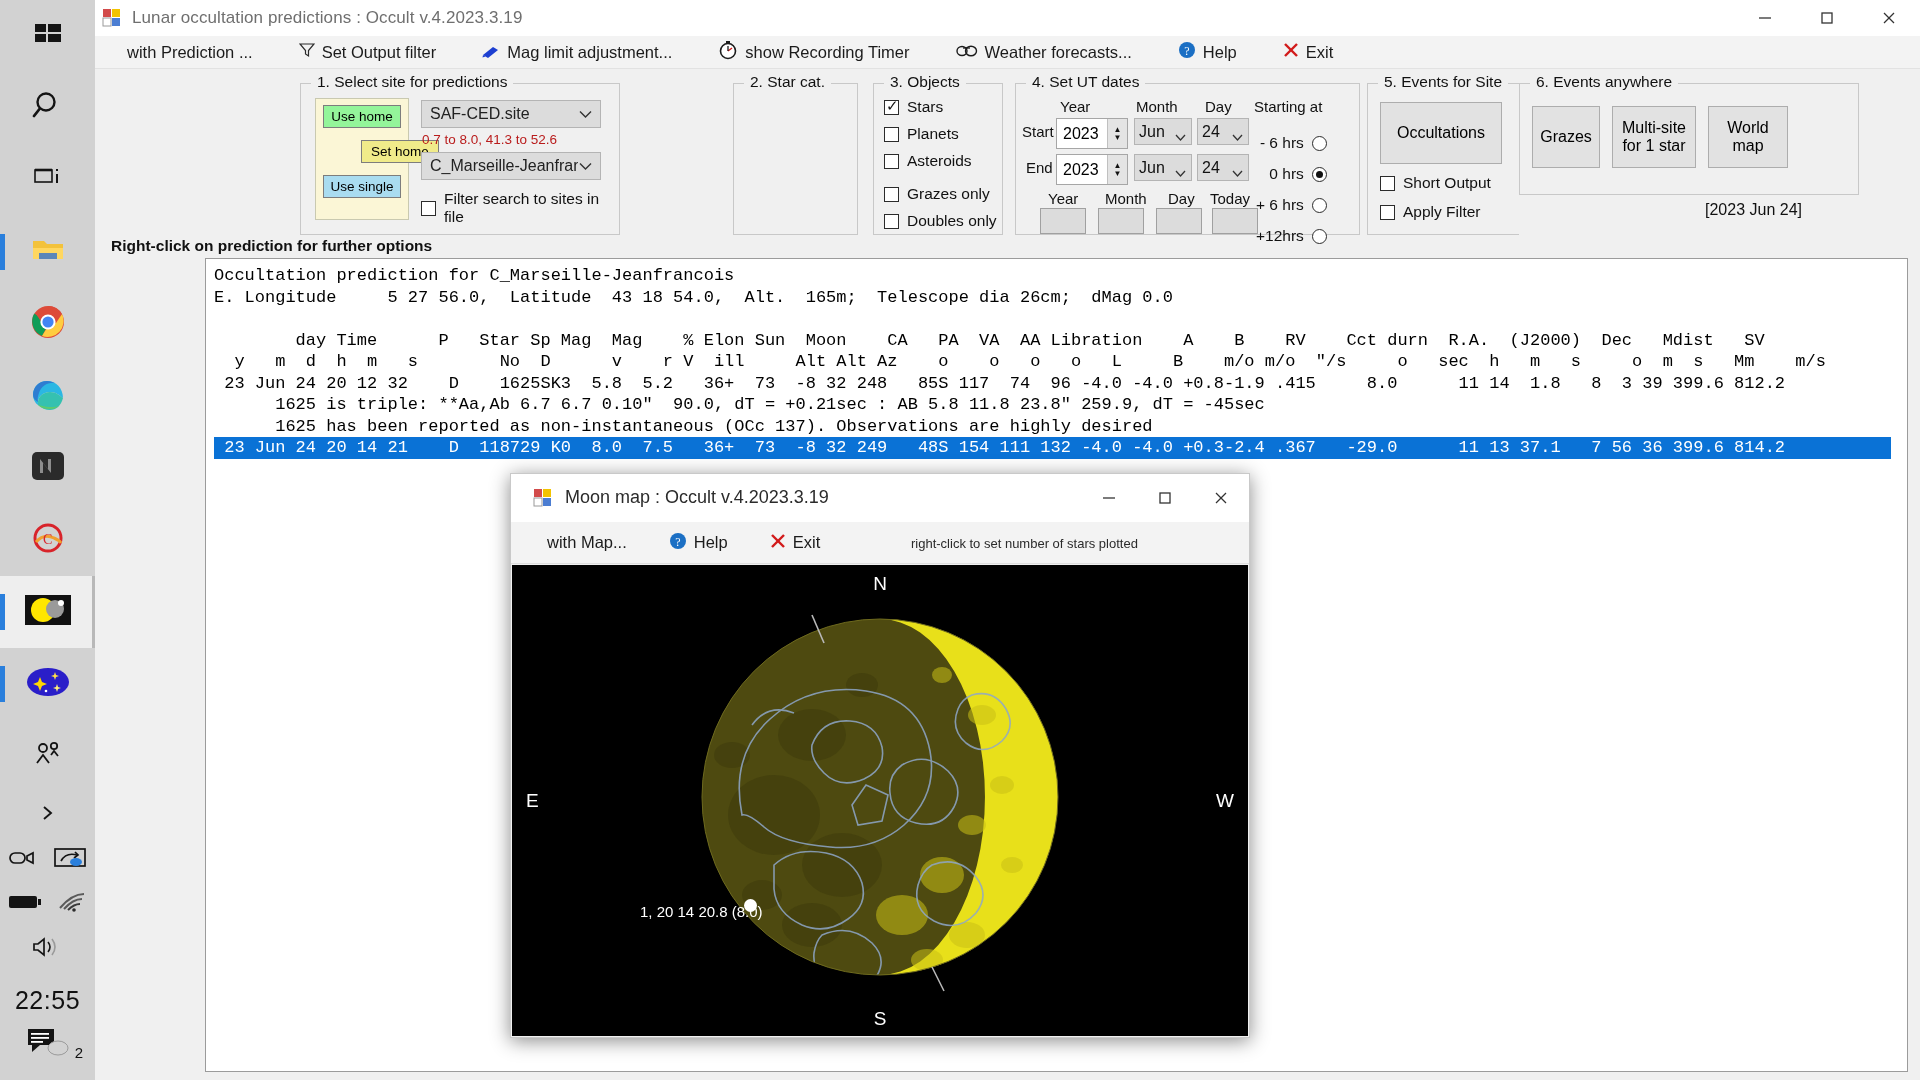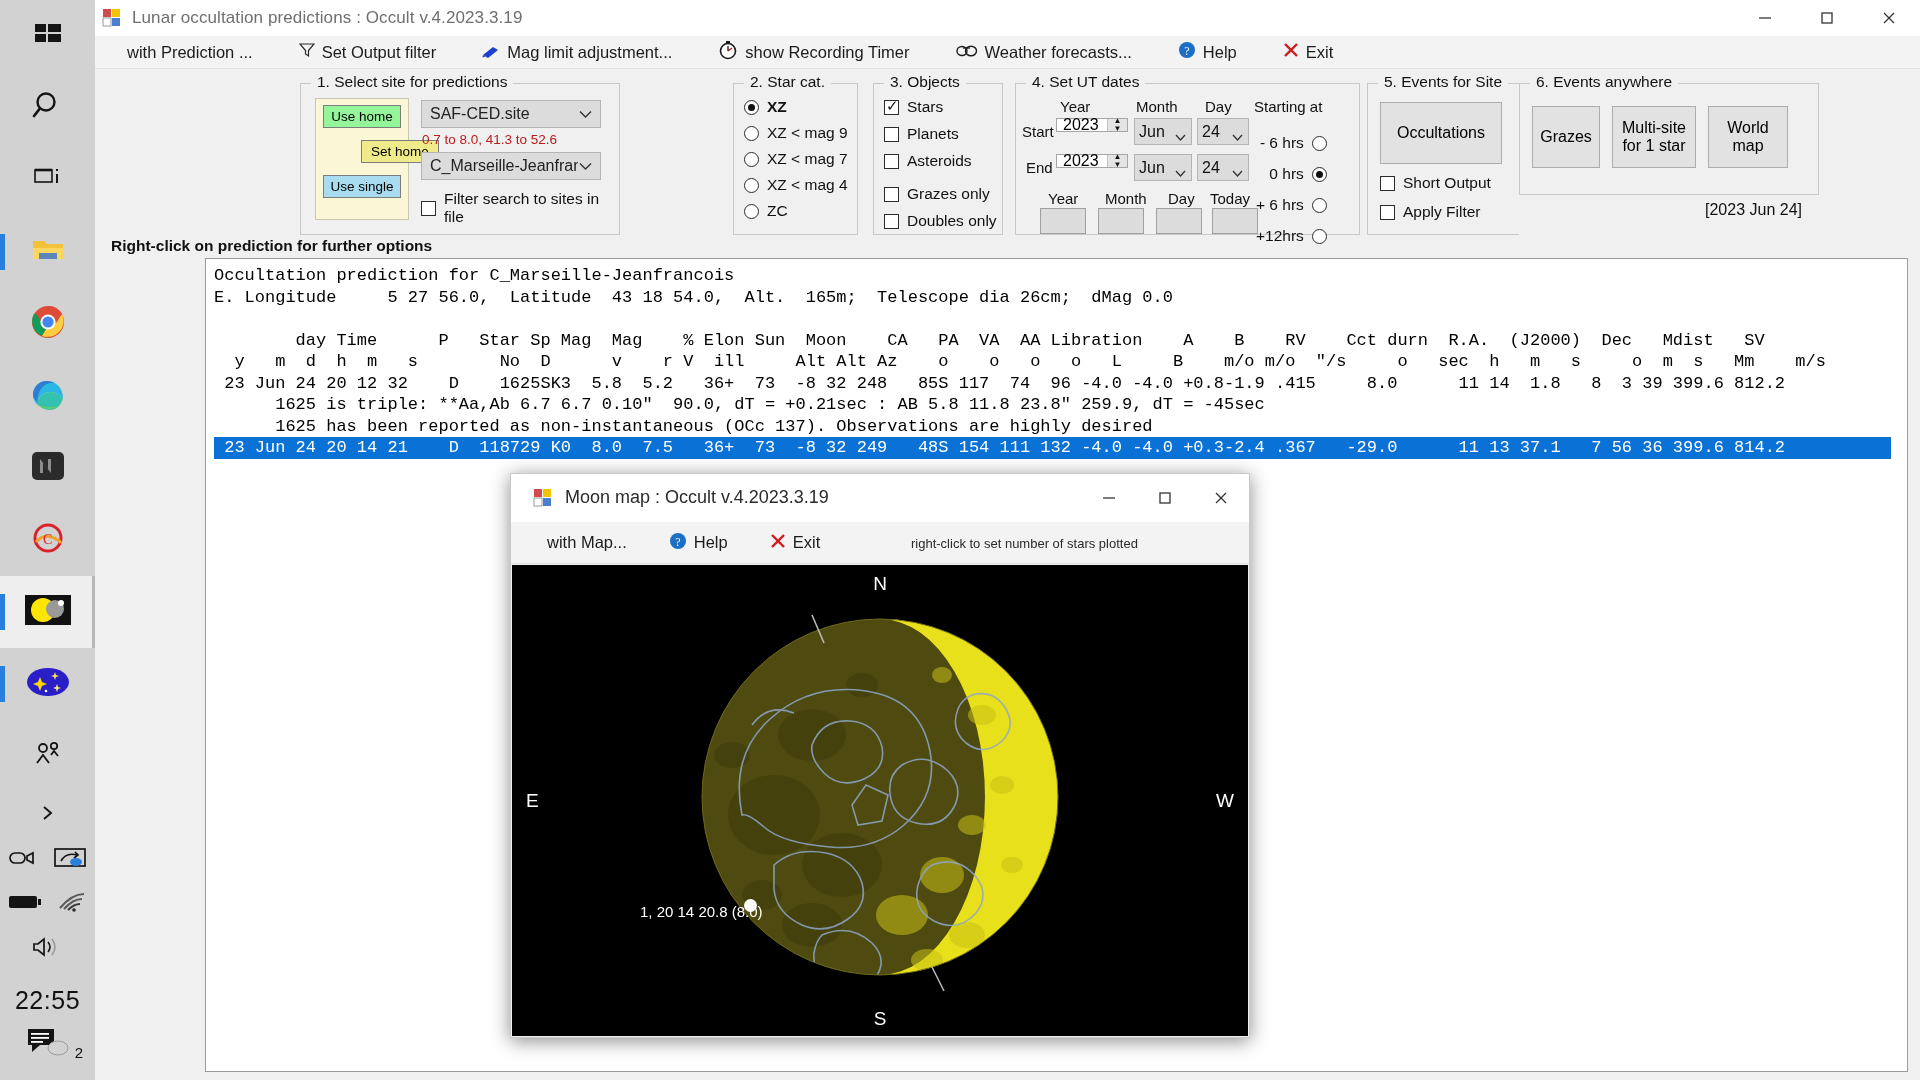--- a/index.html
+++ b/index.html
@@ -114,21 +114,21 @@
     position:relative; flex:none;
   }
   .cbx.on::after{
     content:"✓"; position:absolute; left:1px; top:-4px; font-size:15px; color:#111;
     line-height:18px;
   }
 
   .hdrlbl { font-size:15px; color:#111; }
   .spinbox {
     display:flex; align-items:stretch; border:1px solid #a6a6a6; background:#fff;
-    height:14px; width:72px;
+    height:31px; width:72px;
   }
   .spinbox .sv { flex:1; display:flex; align-items:center; padding-left:6px; font-size:16px;}
   .spinbox .sp {
     width:20px; background:#e4e4e4; border-left:1px solid #c0c0c0;
     display:flex; flex-direction:column; align-items:center; justify-content:center;
     font-size:8px; line-height:8px; color:#111;
   }
   .mini-combo {
     background:#dcdcdc; border:1px solid #b4b4b4; height:27px;
     display:flex; align-items:center; padding-left:4px; font-size:16px; color:#111;
@@ -513,42 +513,20 @@
       </div>
 
       <div class="chk" style="position:absolute; left:120px; top:106px;">
         <span class="cbx"></span>
         <span>Filter search to sites in file</span>
       </div>
     </div>
 
     <div class="grp" style="left:638px; top:14px; width:125px; height:152px;">
       <span class="legend">2.  Star cat.</span>
-      <div style="padding:14px 0 0 10px; display:flex; flex-direction:column; gap:8px;">
-        <div class="radio">
-          <span class="rdo on"></span>
-          <span style="font-weight:bold;">XZ</span>
-        </div>
-        <div class="radio">
-          <span class="rdo"></span>
-          <span>XZ  &lt; mag 9</span>
-        </div>
-        <div class="radio">
-          <span class="rdo"></span>
-          <span>XZ  &lt; mag 7</span>
-        </div>
-        <div class="radio">
-          <span class="rdo"></span>
-          <span>XZ  &lt; mag 4</span>
-        </div>
-        <div class="radio">
-          <span class="rdo"></span>
-          <span>ZC</span>
-        </div>
-      </div>
     </div>
 
     <div class="grp" style="left:778px; top:14px; width:130px; height:152px;">
       <span class="legend">3.  Objects</span>
       <div style="padding:14px 0 0 10px; display:flex; flex-direction:column; gap:9px;">
         <div class="chk">
           <span class="cbx on"></span>
           <span>Stars</span>
         </div>
         <div class="chk">
@@ -657,21 +635,21 @@
       <div class="chk" style="position:absolute; left:12px; top:90px;">
         <span class="cbx"></span>
         <span>Short Output</span>
       </div>
       <div class="chk" style="position:absolute; left:12px; top:119px;">
         <span class="cbx"></span>
         <span>Apply Filter</span>
       </div>
     </div>
 
-    <div class="grp" style="left:1424px; top:14px; width:300px; height:112px;">
+    <div class="grp" style="left:1424px; top:14px; width:340px; height:112px;">
       <span class="legend">6.  Events anywhere</span>
       <div class="bigbtn" style="position:absolute; left:12px; top:22px; width:68px; height:62px;">Grazes</div>
       <div class="bigbtn" style="position:absolute; left:92px; top:22px; width:84px; height:62px; flex-direction:column;">
         <span>Multi-site</span>
         <span>for 1 star</span>
       </div>
       <div class="bigbtn" style="position:absolute; left:188px; top:22px; width:80px; height:62px; flex-direction:column;">
         <span>World</span>
         <span>map</span>
       </div>

